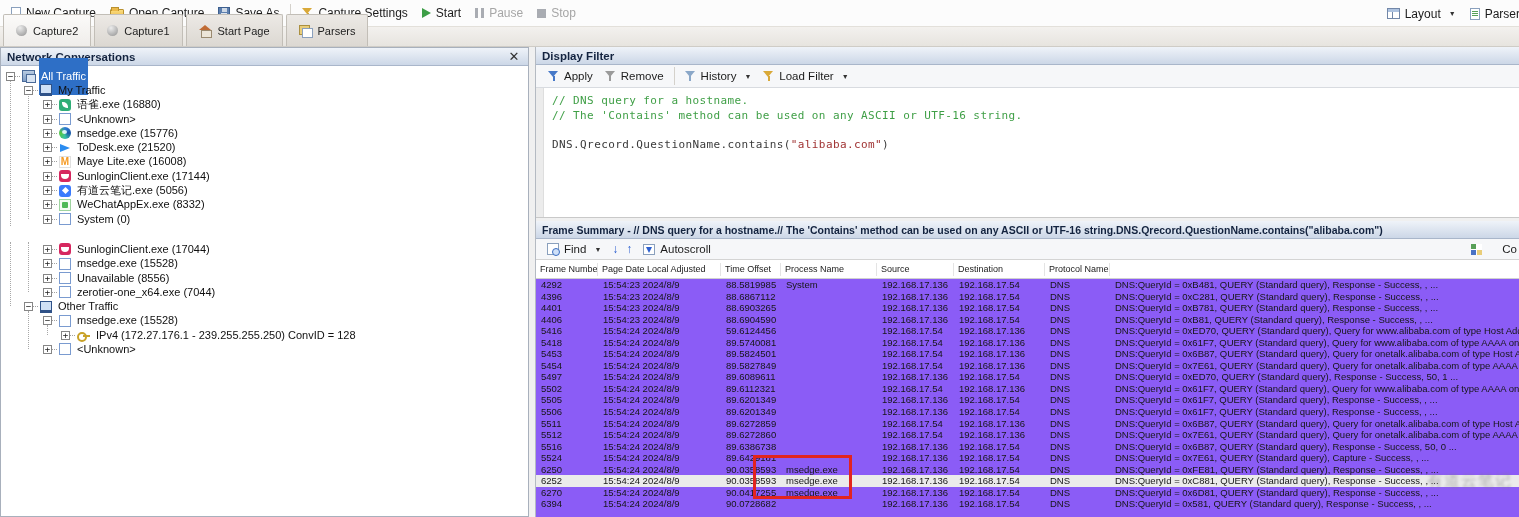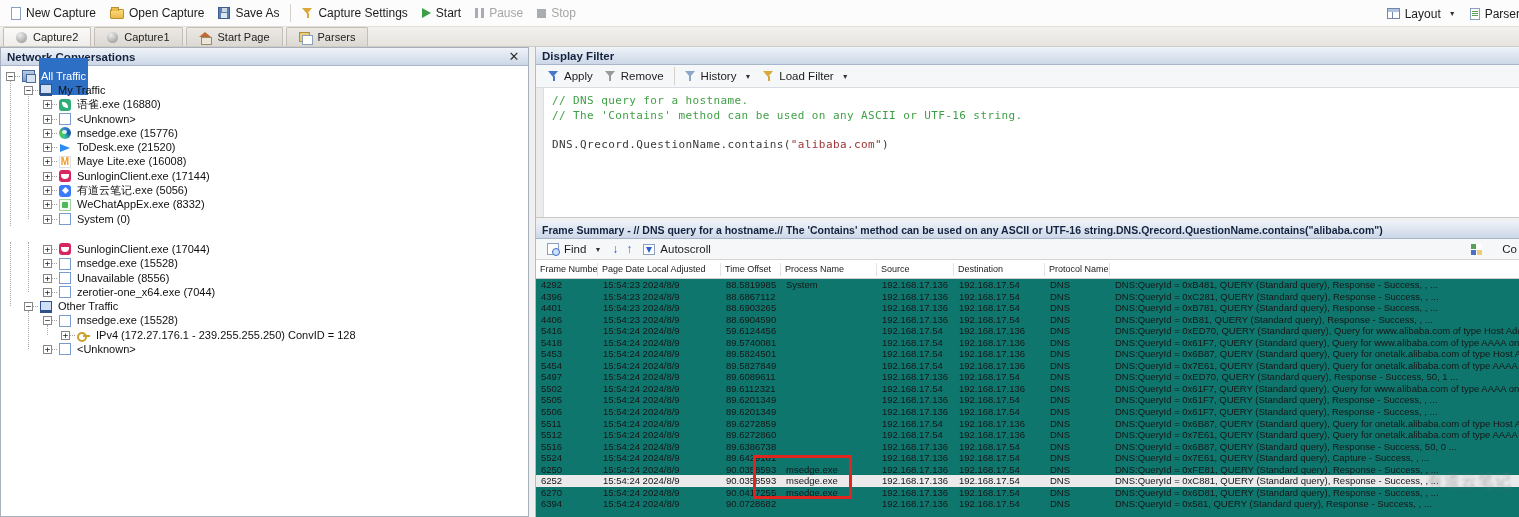--- a/index.html
+++ b/index.html
@@ -28,21 +28,21 @@
 .i-pause {width:9px;height:10px;border-left:3px solid #a9acb2;border-right:3px solid #a9acb2;flex:none;}
 .i-stop {width:9px;height:9px;background:#a9acb2;flex:none;}
 .i-layout {width:13px;height:11px;border:1px solid #7287a8;background:#fff;position:relative;flex:none;}
 .i-layout::before {content:"";position:absolute;left:0;top:0;right:0;height:3px;background:#aec3e0;}
 .i-layout::after {content:"";position:absolute;left:4px;top:3px;bottom:0;width:1px;background:#7287a8;}
 .i-parserpage {width:10px;height:12px;background:#fff;border:1px solid #8aa0bd;position:relative;flex:none;}
 .i-parserpage::before {content:"";position:absolute;left:1px;top:2px;width:6px;height:1px;background:#58a058;box-shadow:0 2px 0 #58a058,0 4px 0 #58a058;}
 
 
 .tabrow {position:absolute;left:0;top:27px;width:1519px;height:20px;background:linear-gradient(#f3f1ee,#e7e4df);border-bottom:1px solid #cfccc6;display:flex;align-items:flex-end;padding-left:3px;}
-.tab {height:19px;display:flex;align-items:center;gap:6px;padding:8px 12px;font-size:11px;color:#222;border:1px solid #c2beb7;border-bottom:none;border-radius:2px 2px 0 0;background:linear-gradient(#ece9e5,#dcd8d2);margin-right:3px;white-space:nowrap;}
+.tab {height:32px;display:flex;align-items:center;gap:6px;padding:8px 12px;font-size:11px;color:#222;border:1px solid #c2beb7;border-bottom:none;border-radius:2px 2px 0 0;background:linear-gradient(#ece9e5,#dcd8d2);margin-right:3px;white-space:nowrap;}
 .tab.active {background:linear-gradient(#fbfaf9,#efedea);}
 .i-sphere {width:11px;height:11px;border-radius:50%;background:radial-gradient(circle at 4px 3px,#ececec,#909090);flex:none;}
 .i-home {width:13px;height:11px;position:relative;flex:none;}
 .i-home::before {content:"";position:absolute;left:0;top:0;border-left:6.5px solid transparent;border-right:6.5px solid transparent;border-bottom:5px solid #c06b35;}
 .i-home::after {content:"";position:absolute;left:2px;top:5px;width:9px;height:6px;background:#ece5d8;border:1px solid #9a8a70;}
 .i-pages {width:13px;height:11px;position:relative;flex:none;}
 .i-pages::before {content:"";position:absolute;left:0;top:0;width:9px;height:8px;background:#e9cd79;border:1px solid #ab9040;}
 .i-pages::after {content:"";position:absolute;left:3px;top:3px;width:9px;height:8px;background:#fff;border:1px solid #8aa0bd;}
 
 
@@ -97,21 +97,21 @@
 .fs-toolbar {height:21px;flex:none;background:#f6f7f9;border-bottom:1px solid #d4d4d4;display:flex;align-items:center;font-size:11.5px;color:#1c1c1c;padding:0 4px;}
 .arrow-btn {font-size:12px;font-weight:bold;color:#2b5fd0;padding:0 4px;}
 .i-find {width:12px;height:12px;background:#fff;border:1px solid #8aa0bd;position:relative;flex:none;}
 .i-find::after {content:"";position:absolute;right:-2px;bottom:-2px;width:6px;height:6px;border:1.5px solid #3a6cc0;border-radius:50%;background:#cfe0f8;}
 .i-autoscroll {width:12px;height:11px;background:#fff;border:1px solid #8aa0bd;position:relative;flex:none;}
 .i-autoscroll::after {content:"";position:absolute;left:2px;top:2px;width:0;height:0;border-top:6px solid #2b5fd0;border-left:3.5px solid transparent;border-right:3.5px solid transparent;}
 .i-colorrules {width:11px;height:11px;flex:none;position:relative;background:#fff;}
 .i-colorrules::before {content:"";position:absolute;left:0;top:0;width:5px;height:5px;background:#58a058;box-shadow:6px 0 0 #fff,0 6px 0 #4a72c4,6px 6px 0 #e9cd79;}
 .fs-colheader {height:19px;flex:none;display:grid;grid-template-columns:62px 123px 60px 96px 77px 91px 65px 1fr;border-bottom:1px solid #d0d0d0;font-size:9px;color:#222;background:#fff;align-items:center;}
 .fs-colheader > div {padding-left:4px;height:13px;line-height:13px;border-right:1px solid #e4e4e4;white-space:nowrap;overflow:hidden;}
-.fs-rows {flex:1;background:#0f766e;overflow:hidden;}
+.fs-rows {flex:1;background:#8b5cf6;overflow:hidden;}
 .frow {display:grid;grid-template-columns:62px 123px 60px 96px 77px 91px 65px 1fr;height:11.55px;font-size:9.5px;color:#161616;line-height:11.7px;white-space:nowrap;}
 .frow > div {padding-left:5px;overflow:hidden;}
 .frow.selected {background:#ebebeb;}
 
 
 .red-box {position:absolute;left:753px;top:455px;width:99px;height:44px;border:3px solid #e2241f;z-index:30;}
 
 .watermark {position:absolute;left:1427px;top:471px;font-size:16px;letter-spacing:1px;color:#7d7d7d;opacity:0.55;filter:blur(1.8px);z-index:25;white-space:nowrap;}
 </style>
 </head>

